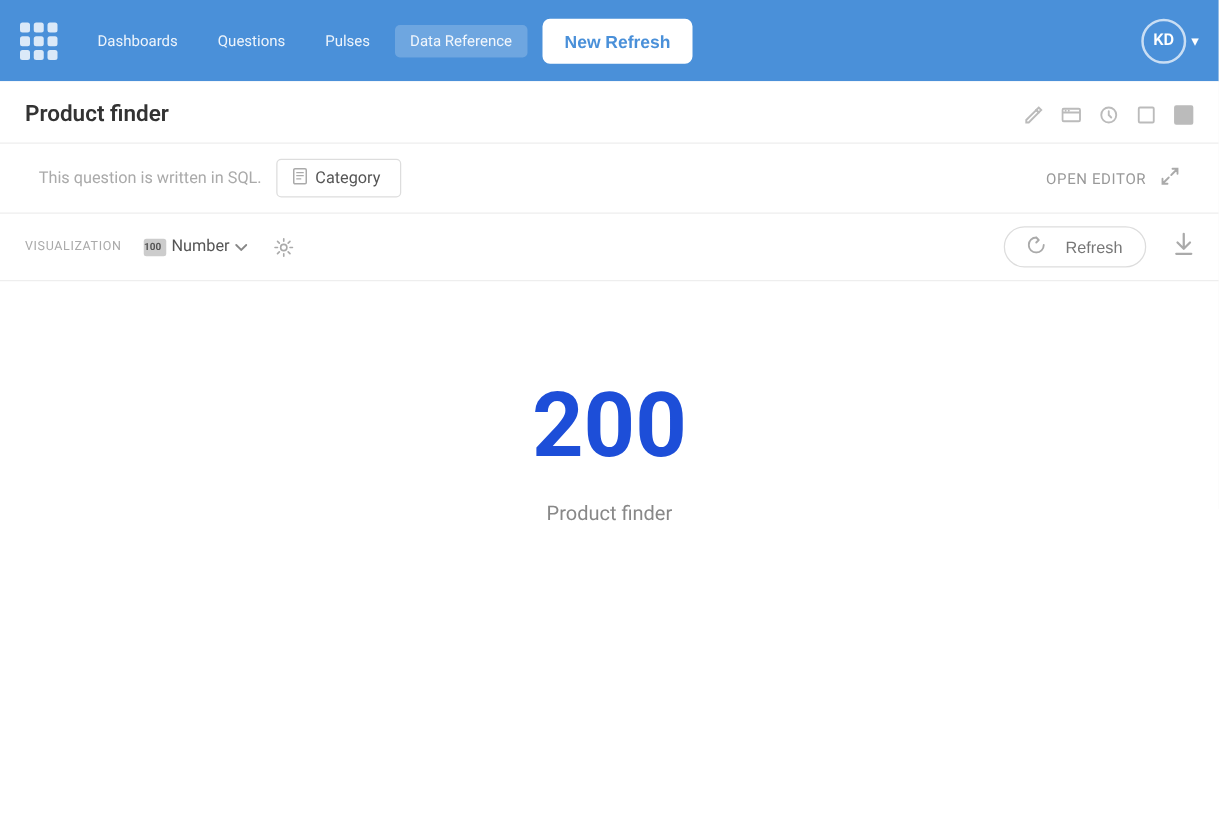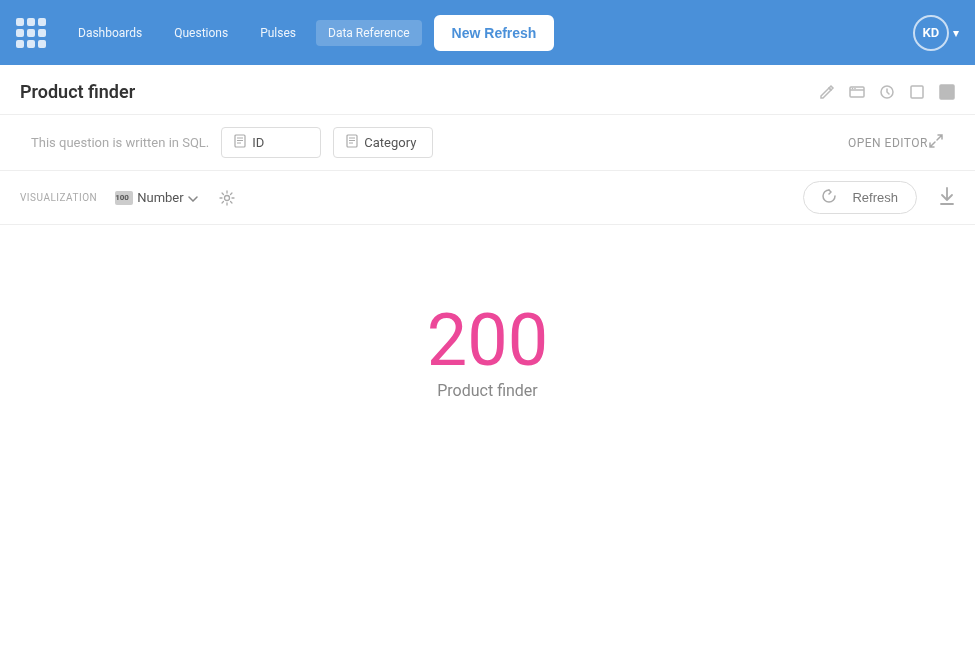--- a/index.html
+++ b/index.html
@@ -135,21 +135,21 @@
     }
     .pill-icon {
       color: #aaa;
       font-size: 12px;
     }
 
     .open-editor-area {
       margin-left: auto;
       display: flex;
       align-items: center;
-      gap: 0;
+      gap: 11px;
     }
     .open-editor-label {
       font-size: 12px;
       color: #999;
       letter-spacing: 0.5px;
       text-transform: uppercase;
       cursor: pointer;
     }
     .expand-icon {
       color: #999;
@@ -228,24 +228,24 @@
     
     .result-area {
       display: flex;
       flex-direction: column;
       align-items: center;
       justify-content: center;
       padding: 80px 20px 60px;
     }
     .result-number {
       font-size: 72px;
-      font-weight: 400;
-      color: #ec4899;
+      font-weight: 700;
+      color: #1d4ed8;
       line-height: 1;
-      margin-bottom: 4px;
+      margin-bottom: 24px;
     }
     .result-label {
       font-size: 16px;
       color: #888;
     }
   </style>
 </head>
 <body>
 
 <nav class="navbar">
@@ -311,31 +311,20 @@
         <svg width="16" height="16" viewBox="0 0 16 16" fill="none">
           <rect x="1" y="1" width="14" height="14" rx="1" stroke="#bbb" stroke-width="1.5" fill="#bbb"></rect>
         </svg>
       </span>
     </div>
   </div>
 
   <div class="sql-row">
     <span class="sql-label">This question is written in SQL.</span>
 
-    <div class="param-pill">
-      <span class="pill-icon">
-        <svg width="12" height="14" viewBox="0 0 12 14" fill="none">
-          <rect x="1" y="1" width="10" height="12" rx="1" stroke="#aaa" stroke-width="1.2"></rect>
-          <line x1="3" y1="4" x2="9" y2="4" stroke="#aaa" stroke-width="1"></line>
-          <line x1="3" y1="6.5" x2="9" y2="6.5" stroke="#aaa" stroke-width="1"></line>
-          <line x1="3" y1="9" x2="7" y2="9" stroke="#aaa" stroke-width="1"></line>
-        </svg>
-      </span>
-      <span>ID</span>
-    </div>
 
     <div class="param-pill">
       <span class="pill-icon">
         <svg width="12" height="14" viewBox="0 0 12 14" fill="none">
           <rect x="1" y="1" width="10" height="12" rx="1" stroke="#aaa" stroke-width="1.2"></rect>
           <line x1="3" y1="4" x2="9" y2="4" stroke="#aaa" stroke-width="1"></line>
           <line x1="3" y1="6.5" x2="9" y2="6.5" stroke="#aaa" stroke-width="1"></line>
           <line x1="3" y1="9" x2="7" y2="9" stroke="#aaa" stroke-width="1"></line>
         </svg>
       </span>

